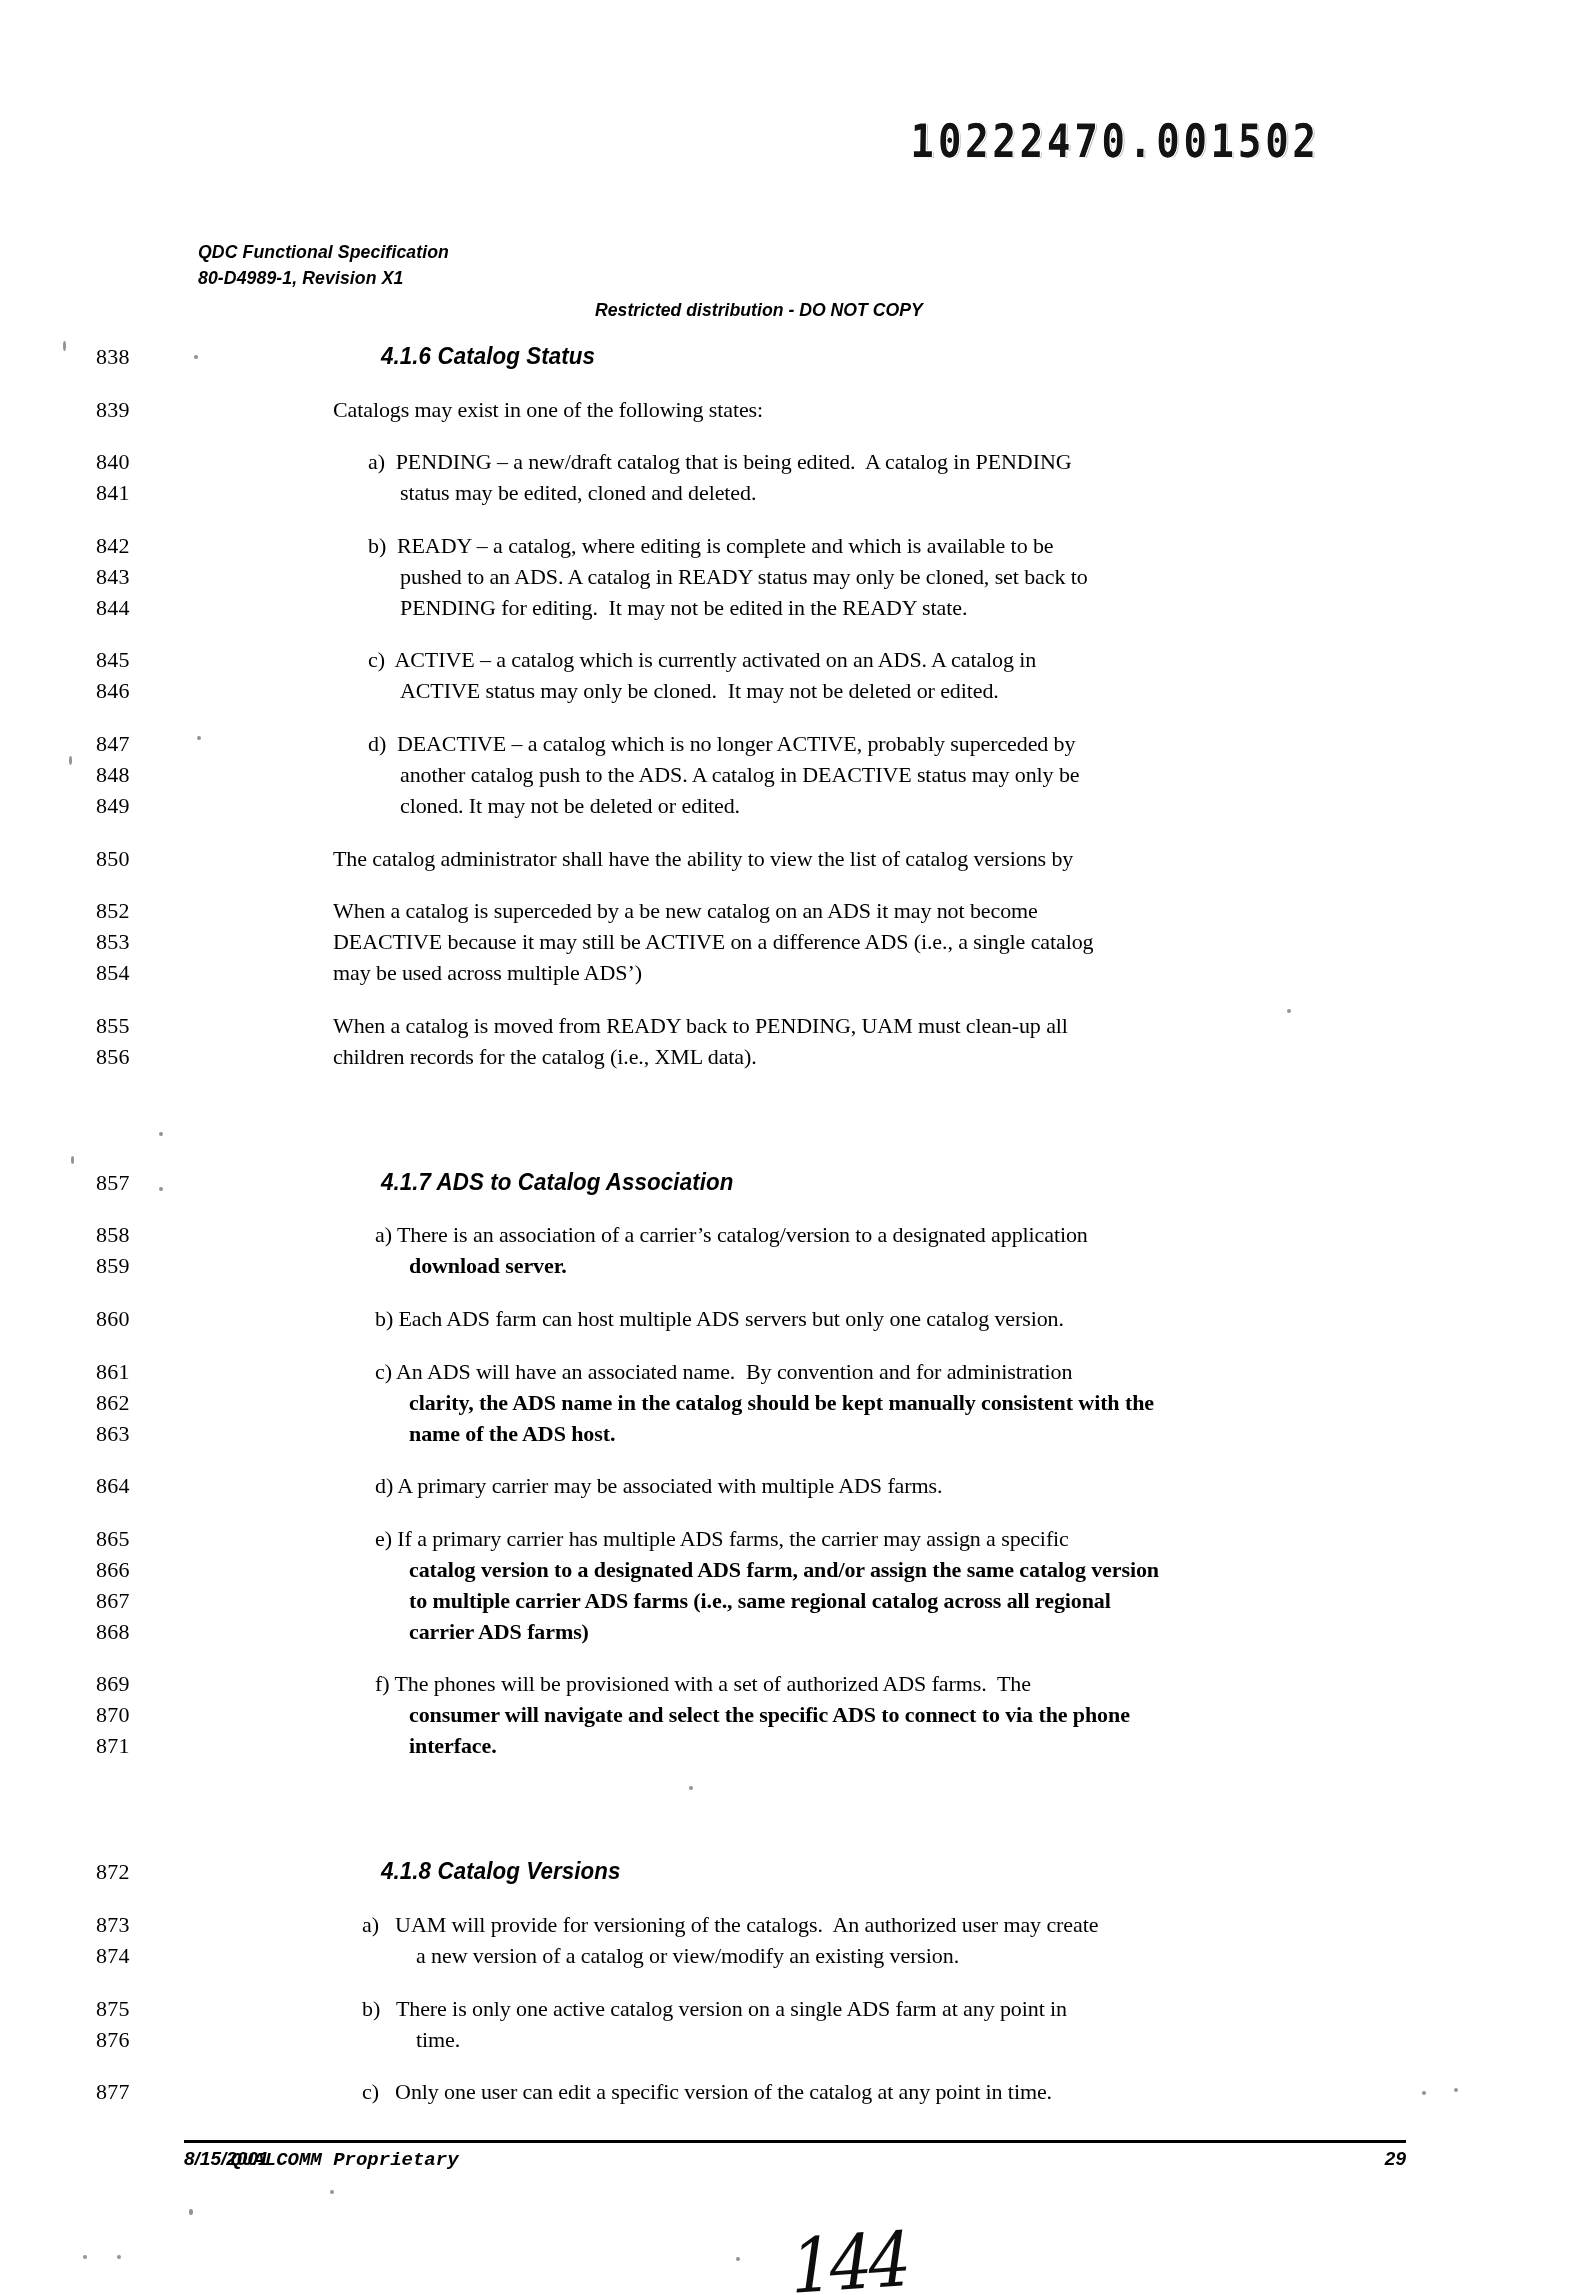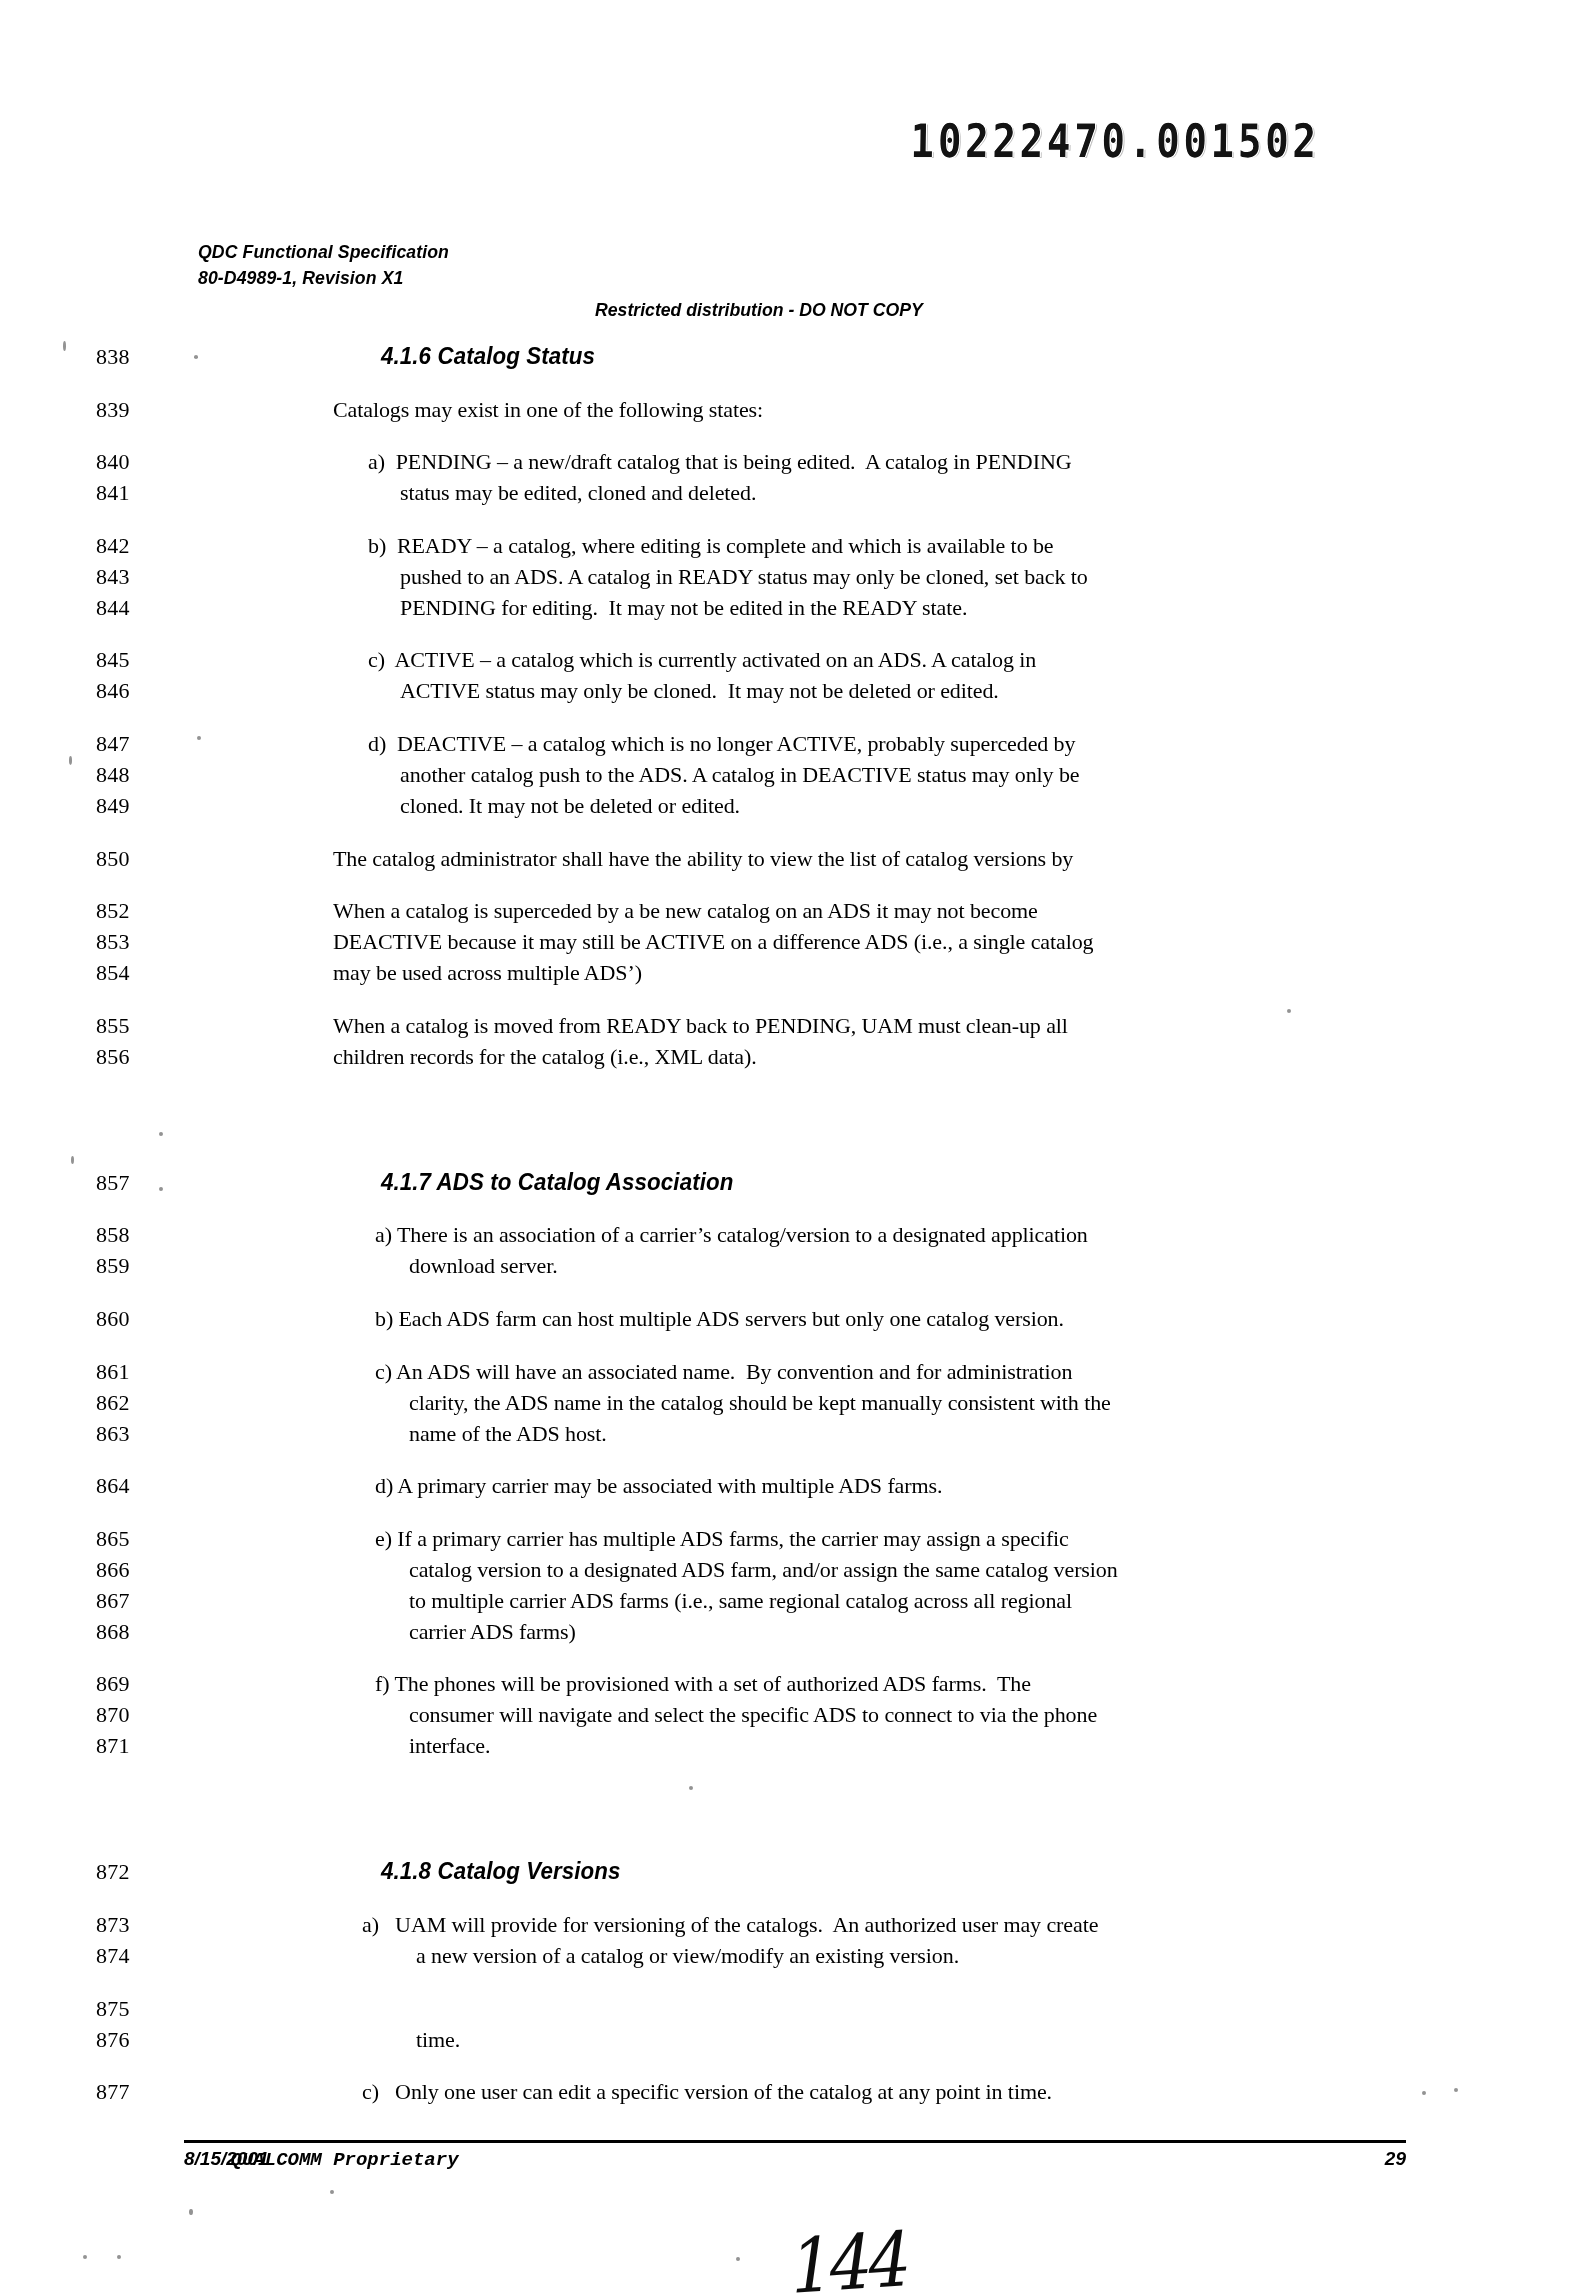--- a/index.html
+++ b/index.html
@@ -102,21 +102,21 @@
     font-size: 22px;
     line-height: 31px;
     white-space: pre;
     letter-spacing: -0.1px;
   }
 
   
   .ind-head   { margin-left: 381px; }   
   .ind-para   { margin-left: 333px; }   
   .ind-item   { margin-left: 375px; }   
-  .ind-cont   { margin-left: 409px; }   
+  .ind-cont   { margin-left: 409px; font-weight: bold; }   
   .ind-item2  { margin-left: 362px; }   
   .ind-cont2  { margin-left: 416px; }   
   .ind-itemA  { margin-left: 368px; }   
   .ind-contA  { margin-left: 400px; }   
 
   .sec-heading {
     font-family: "Liberation Sans", sans-serif;
     font-weight: 700;
     font-style: italic;
     font-size: 23.5px;
@@ -331,20 +331,21 @@
       <div class="row gap-before">
         <div class="lineno">873</div>
         <div class="content ind-item2">a)   UAM will provide for versioning of the catalogs.  An authorized user may create</div>
       </div>
       <div class="row">
         <div class="lineno">874</div>
         <div class="content ind-cont2">a new version of a catalog or view/modify an existing version.</div>
       </div>
       <div class="row gap-before">
         <div class="lineno">875</div>
+        <div class="content ind-item2">b)   There is only one active catalog version on a single ADS farm at any point in</div>
       </div>
       <div class="row">
         <div class="lineno">876</div>
         <div class="content ind-cont2">time.</div>
       </div>
       <div class="row gap-before">
         <div class="lineno">877</div>
         <div class="content ind-item2">c)   Only one user can edit a specific version of the catalog at any point in time.</div>
       </div>
     </div>

